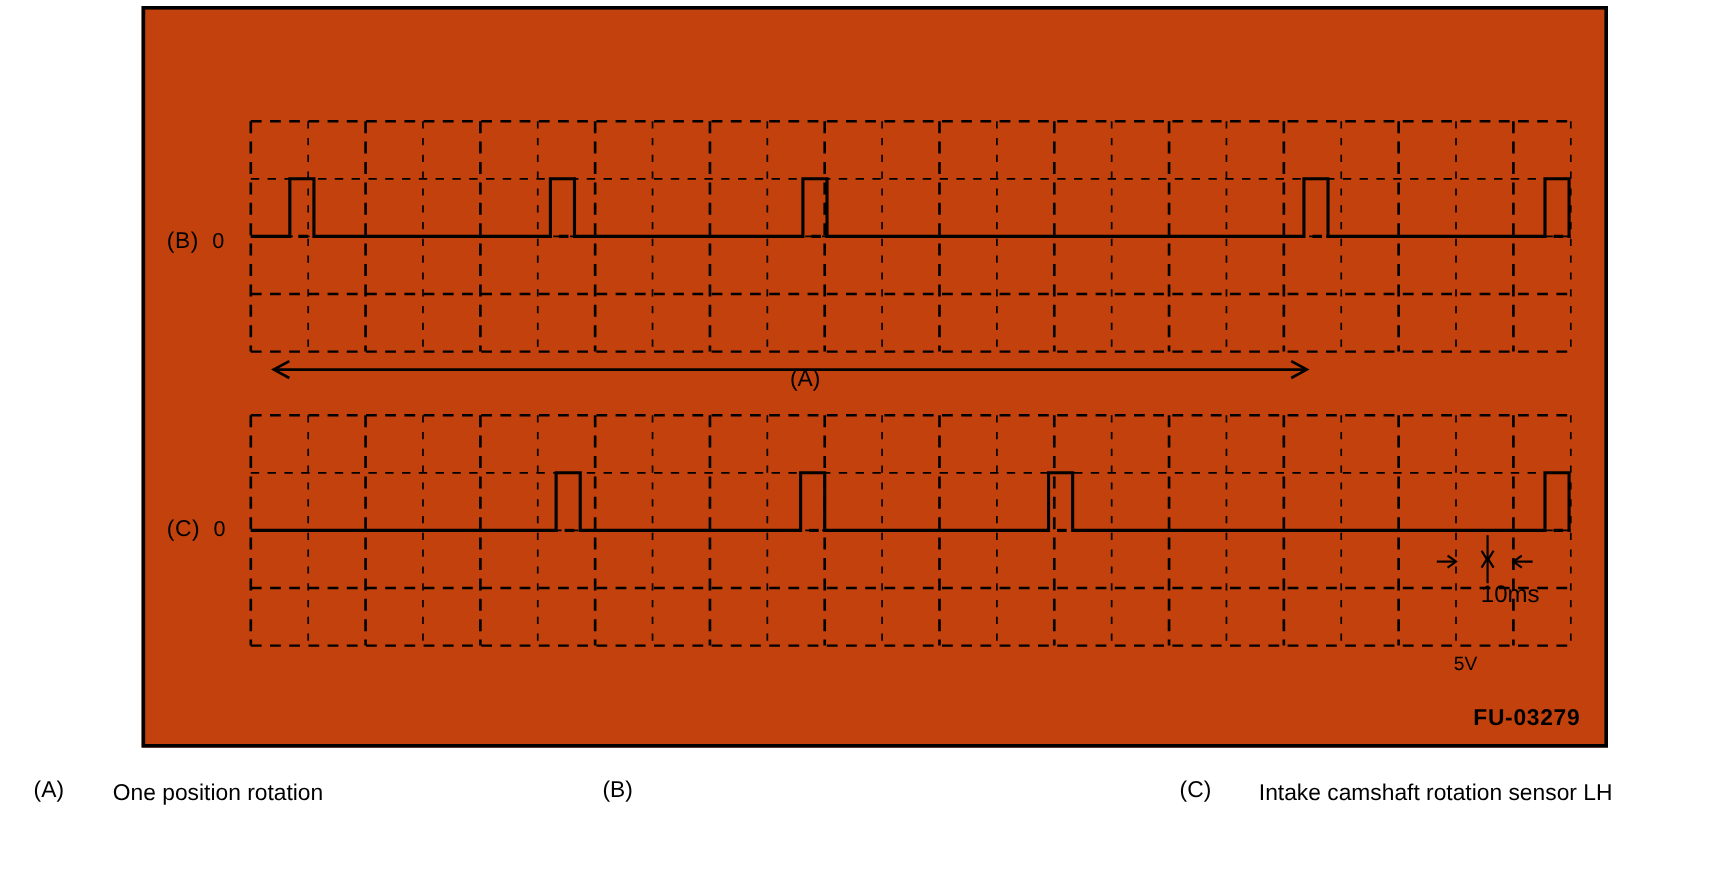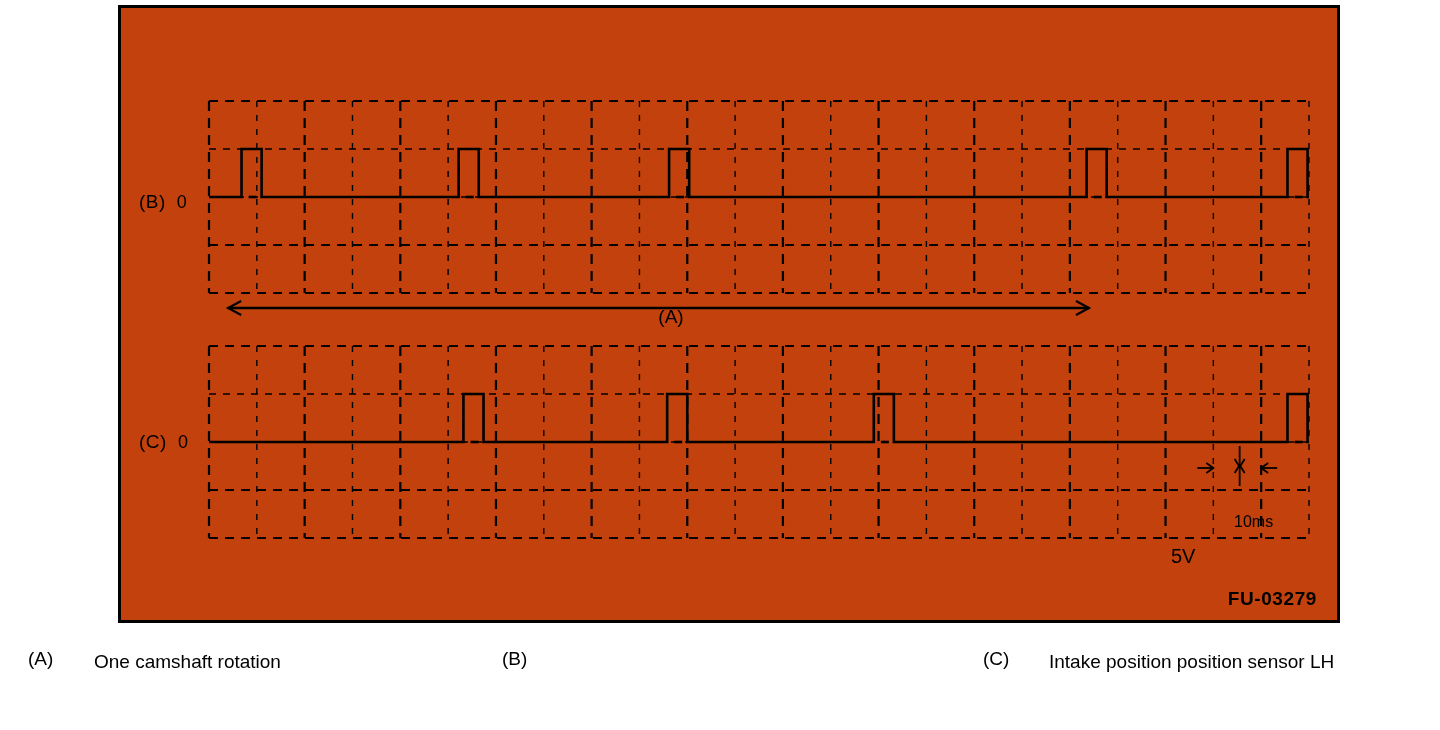--- a/index.html
+++ b/index.html
@@ -55,31 +55,31 @@
     left: 0;
     top: 298px;
     width: 1100px;
     text-align: center;
     font-size: 19px;
   }
 
   #scale-time-text {
     position: absolute;
     left: 1113px;
-    top: 505px;
-    font-size: 16px;
+    top: 477px;
+    font-size: 20px;
     white-space: nowrap;
   }
   #scale-volt-text {
     position: absolute;
     left: 1050px;
     top: 537px;
     width: 60px;
-    text-align: left;
-    font-size: 20px;
+    text-align: right;
+    font-size: 16px;
   }
 
   #figure-code {
     position: absolute;
     right: 20px;
     bottom: 10px;
     font-size: 19px;
     font-weight: bold;
     letter-spacing: 0.6px;
   }
@@ -211,22 +211,22 @@
 
   <div id="scale-time-text">10ms</div>
   <div id="scale-volt-text">5V</div>
 
   <div id="figure-code">FU-03279</div>
 </div>
 
 <div id="legend">
   <div class="legend-item" id="legend-a">
     <span class="legend-key">(A)</span>
-    <span class="legend-text">One camshaft rotation</span>
+    <span class="legend-text">One position rotation</span>
   </div>
   <div class="legend-item" id="legend-b">
     <span class="legend-key">(B)</span>
   </div>
   <div class="legend-item" id="legend-c">
     <span class="legend-key">(C)</span>
-    <span class="legend-text">Intake position position sensor LH</span>
+    <span class="legend-text">Intake camshaft rotation sensor LH</span>
   </div>
 </div>
 
 </body></html>

